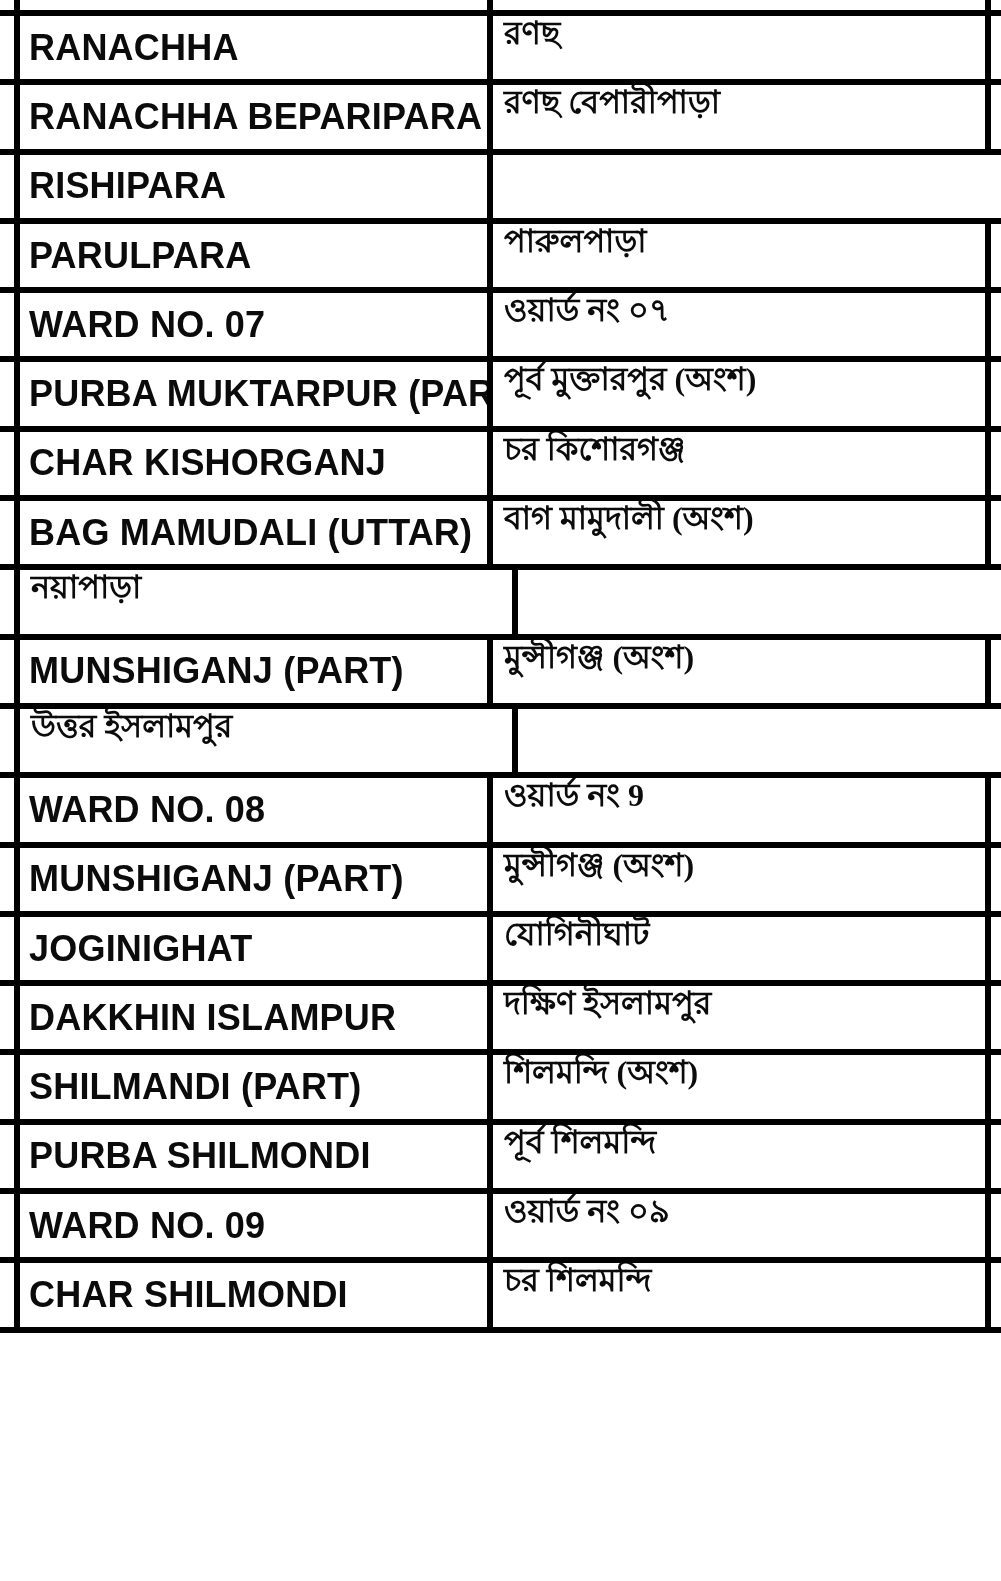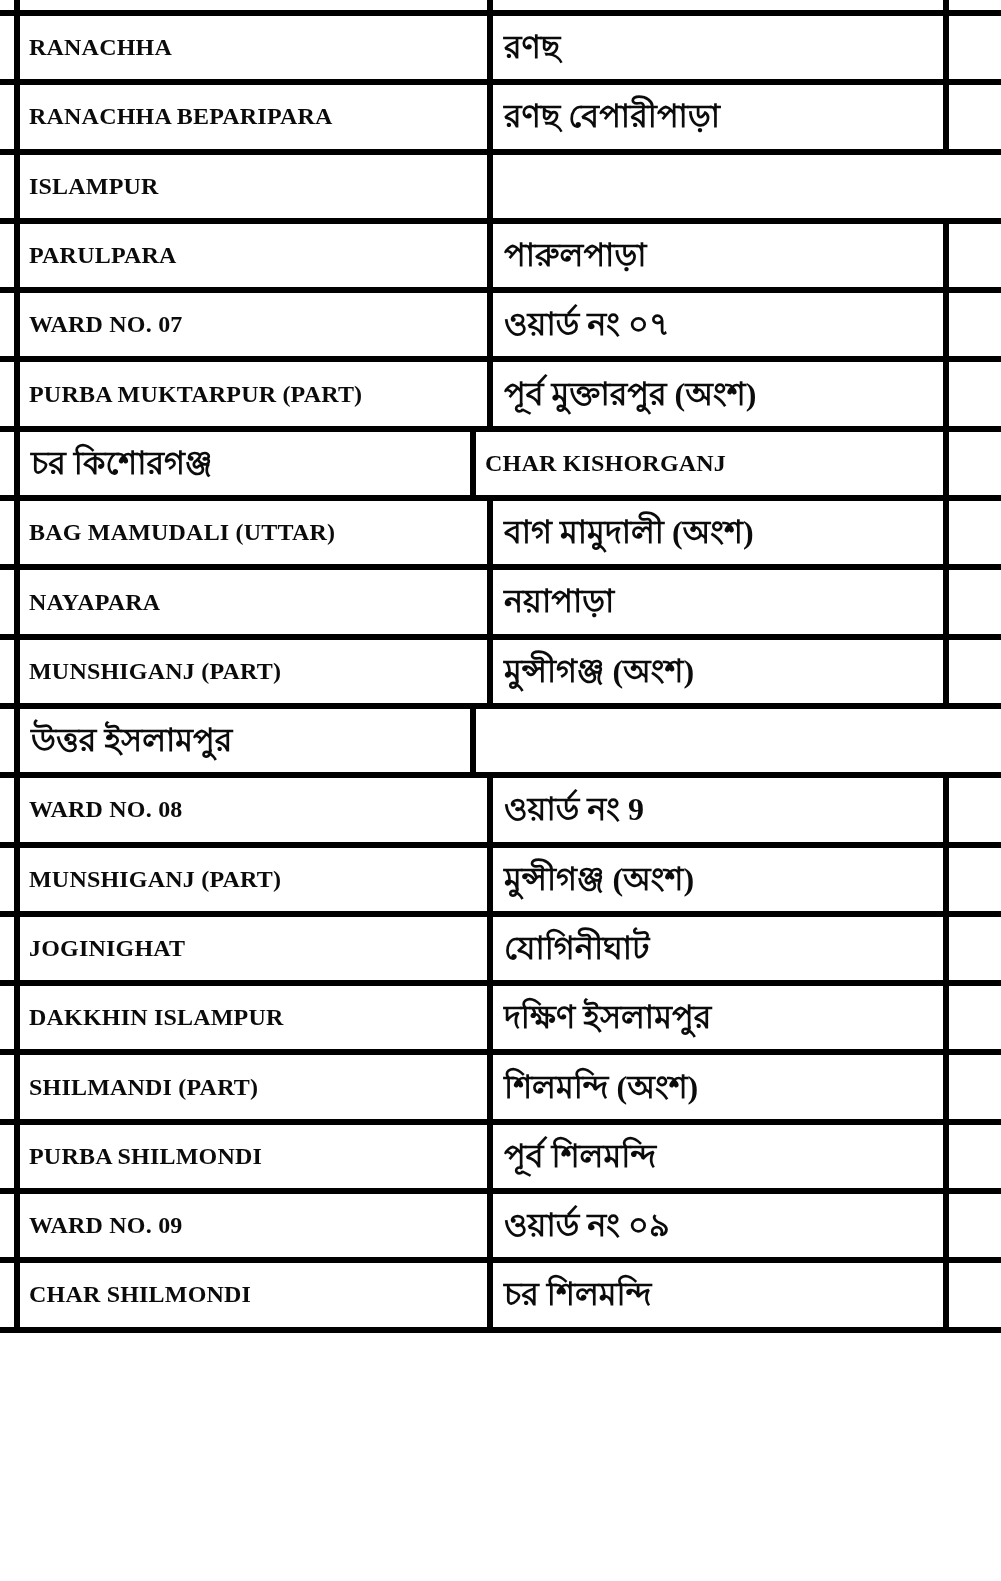--- a/index.html
+++ b/index.html
@@ -27,30 +27,29 @@
   }
   .row.header{height:16px;}
   
   .c{box-sizing:border-box;position:relative;overflow:hidden;}
   .c-sliver-l{width:20px;border-right:6px solid var(--border);}
   .c-en{
     width:473px;border-right:6px solid var(--border);
     display:flex;align-items:center;padding-left:9px;
   }
   .c-bn{
-    width:456px;border-right:6px solid var(--border);
-    display:flex;align-items:center;padding-left:11px;
+    width:498px;border-right:6px solid var(--border);
+    display:flex;padding-left:11px;
   }
   .c-sliver-r{flex:1;}
   .en-text{
     font-weight:bold;
-    font-size:24px;
+    font-size:36px;
     letter-spacing:0.2px;
     white-space:nowrap;
-    font-family:Liberation Serif, serif;
   }
   .bn-text{
     font-weight:600;
     font-size:32px;
     line-height:1.1;
     white-space:nowrap;
     font-family:"Liberation Serif", serif;
   }
   
   .hnum{
@@ -99,21 +98,21 @@
     </div>
     <div class="c c-bn">
       <span class="bn-text">রণছ বেপারীপাড়া</span>
     </div>
     <div class="c c-sliver-r"></div>
   </div>
 
   <div class="row">
     <div class="c c-sliver-l"></div>
     <div class="c c-en">
-      <span class="en-text">ISLAMPUR</span>
+      <span class="en-text">RISHIPARA</span>
     </div>
     <div class="c c-sliver-r"></div>
   </div>
 
 
   <div class="row">
     <div class="c c-sliver-l"></div>
     <div class="c c-en">
       <span class="en-text">PARULPARA</span>
     </div>
@@ -140,45 +139,42 @@
       <span class="en-text">PURBA MUKTARPUR (PART)</span>
     </div>
     <div class="c c-bn">
       <span class="bn-text">পূর্ব মুক্তারপুর (অংশ)</span>
     </div>
     <div class="c c-sliver-r"></div>
   </div>
 
   <div class="row">
     <div class="c c-sliver-l"></div>
+    <div class="c c-en">
+      <span class="en-text">CHAR KISHORGANJ</span>
+    </div>
     <div class="c c-bn">
       <span class="bn-text">চর কিশোরগঞ্জ</span>
     </div>
-    <div class="c c-en">
-      <span class="en-text">CHAR KISHORGANJ</span>
-    </div>
     <div class="c c-sliver-r"></div>
   </div>
 
   <div class="row">
     <div class="c c-sliver-l"></div>
     <div class="c c-en">
       <span class="en-text">BAG MAMUDALI (UTTAR)</span>
     </div>
     <div class="c c-bn">
       <span class="bn-text">বাগ মামুদালী (অংশ)</span>
     </div>
     <div class="c c-sliver-r"></div>
   </div>
 
   <div class="row">
     <div class="c c-sliver-l"></div>
-    <div class="c c-en">
-      <span class="en-text">NAYAPARA</span>
-    </div>
     <div class="c c-bn">
       <span class="bn-text">নয়াপাড়া</span>
     </div>
     <div class="c c-sliver-r"></div>
   </div>
 
   <div class="row">
     <div class="c c-sliver-l"></div>
     <div class="c c-en">
       <span class="en-text">MUNSHIGANJ (PART)</span>

